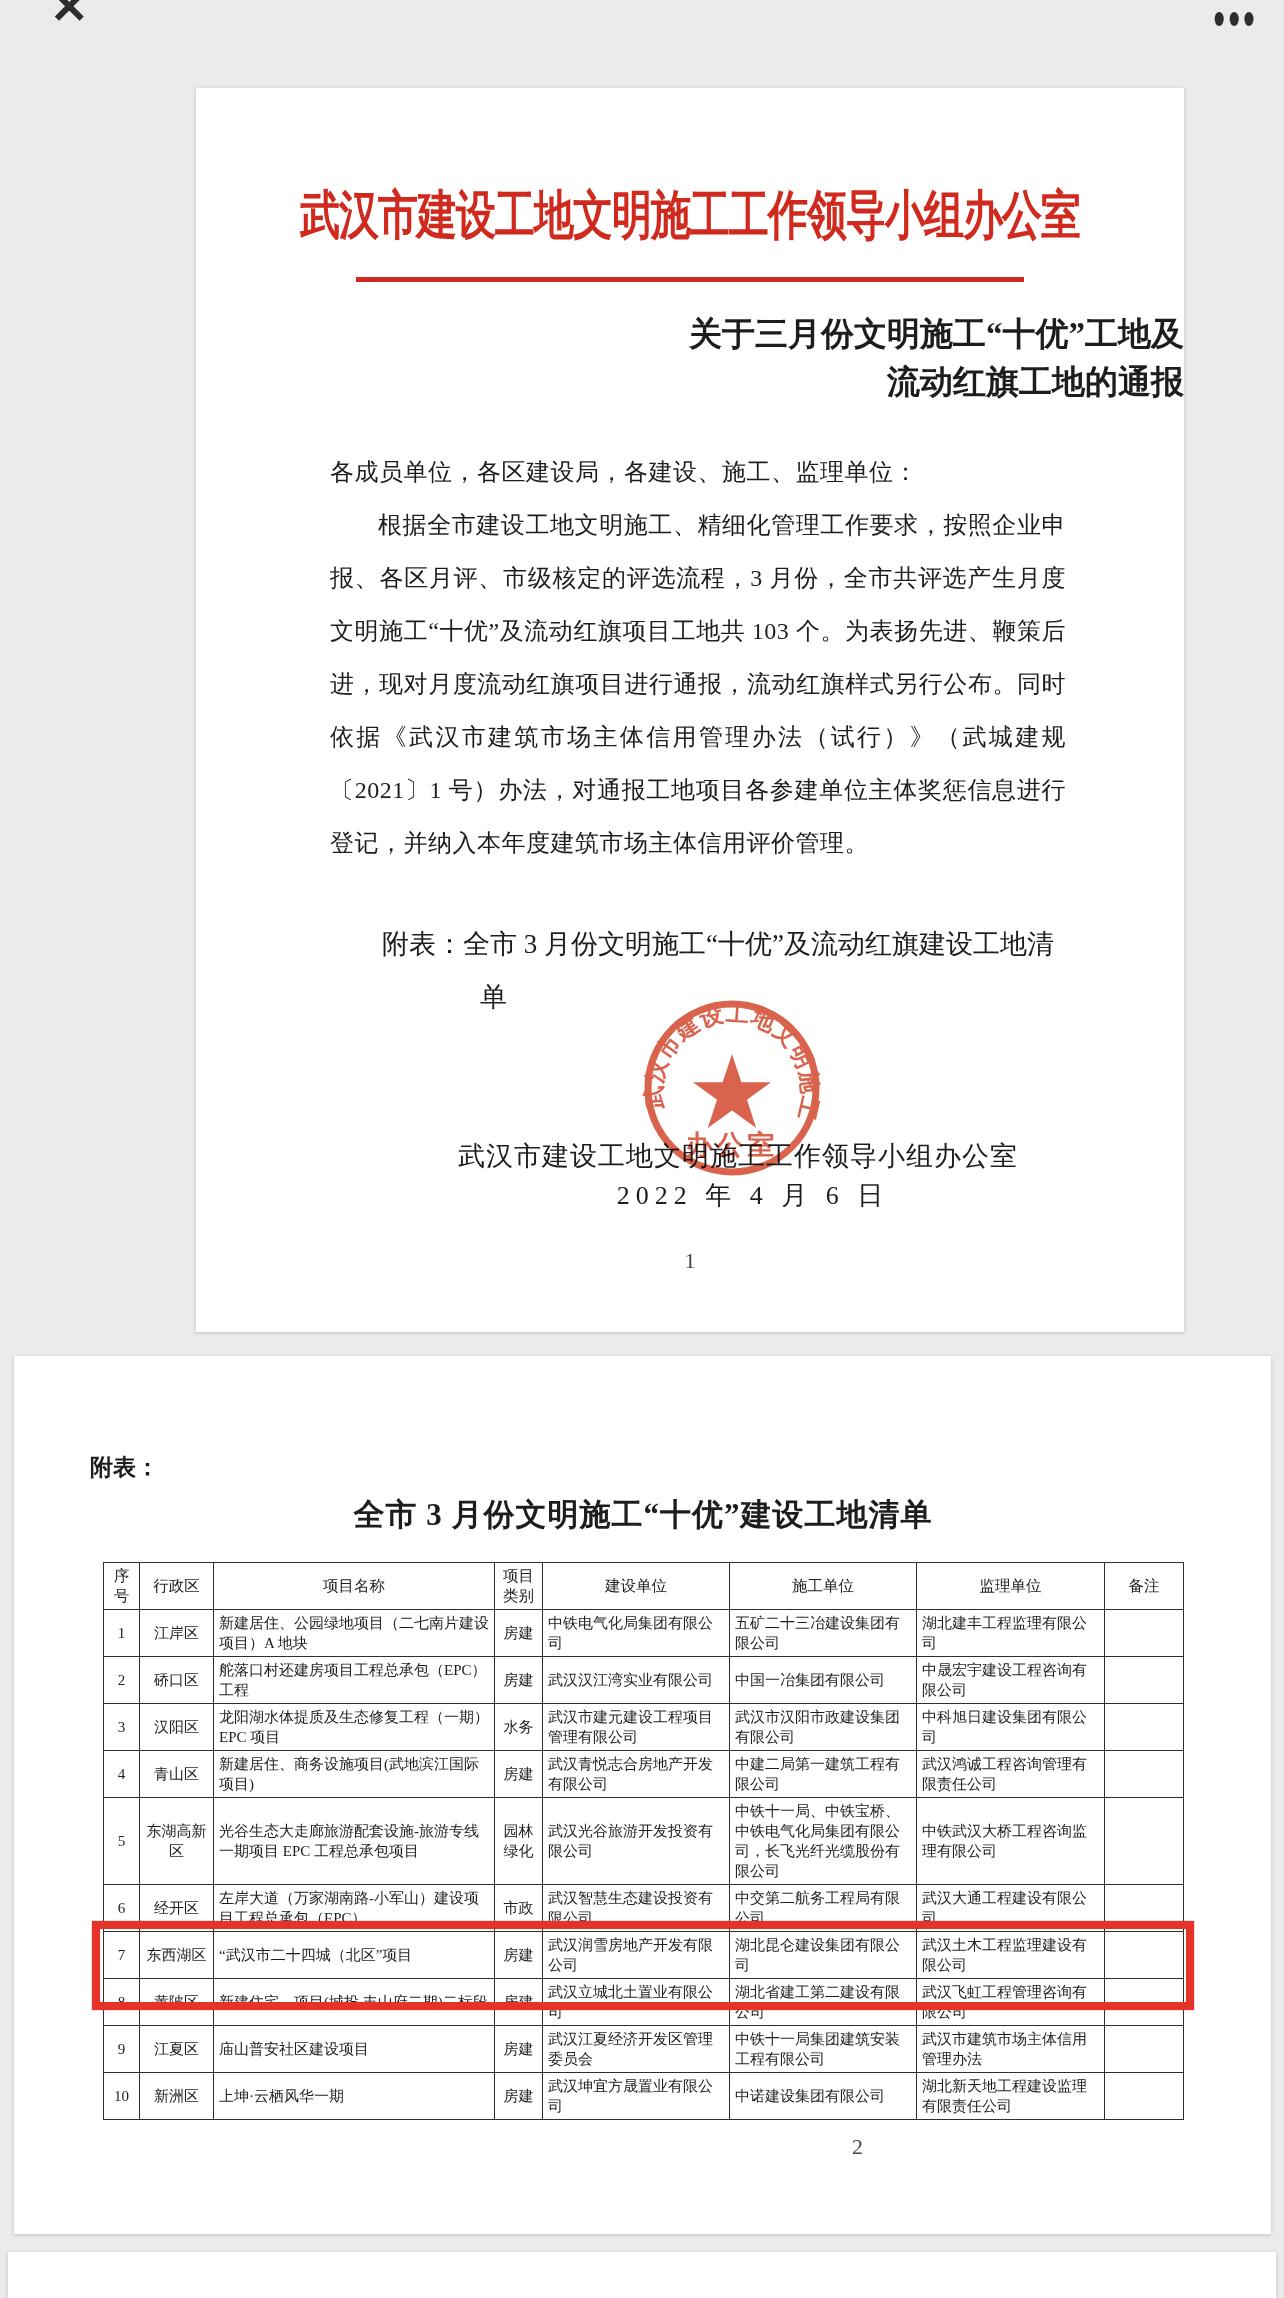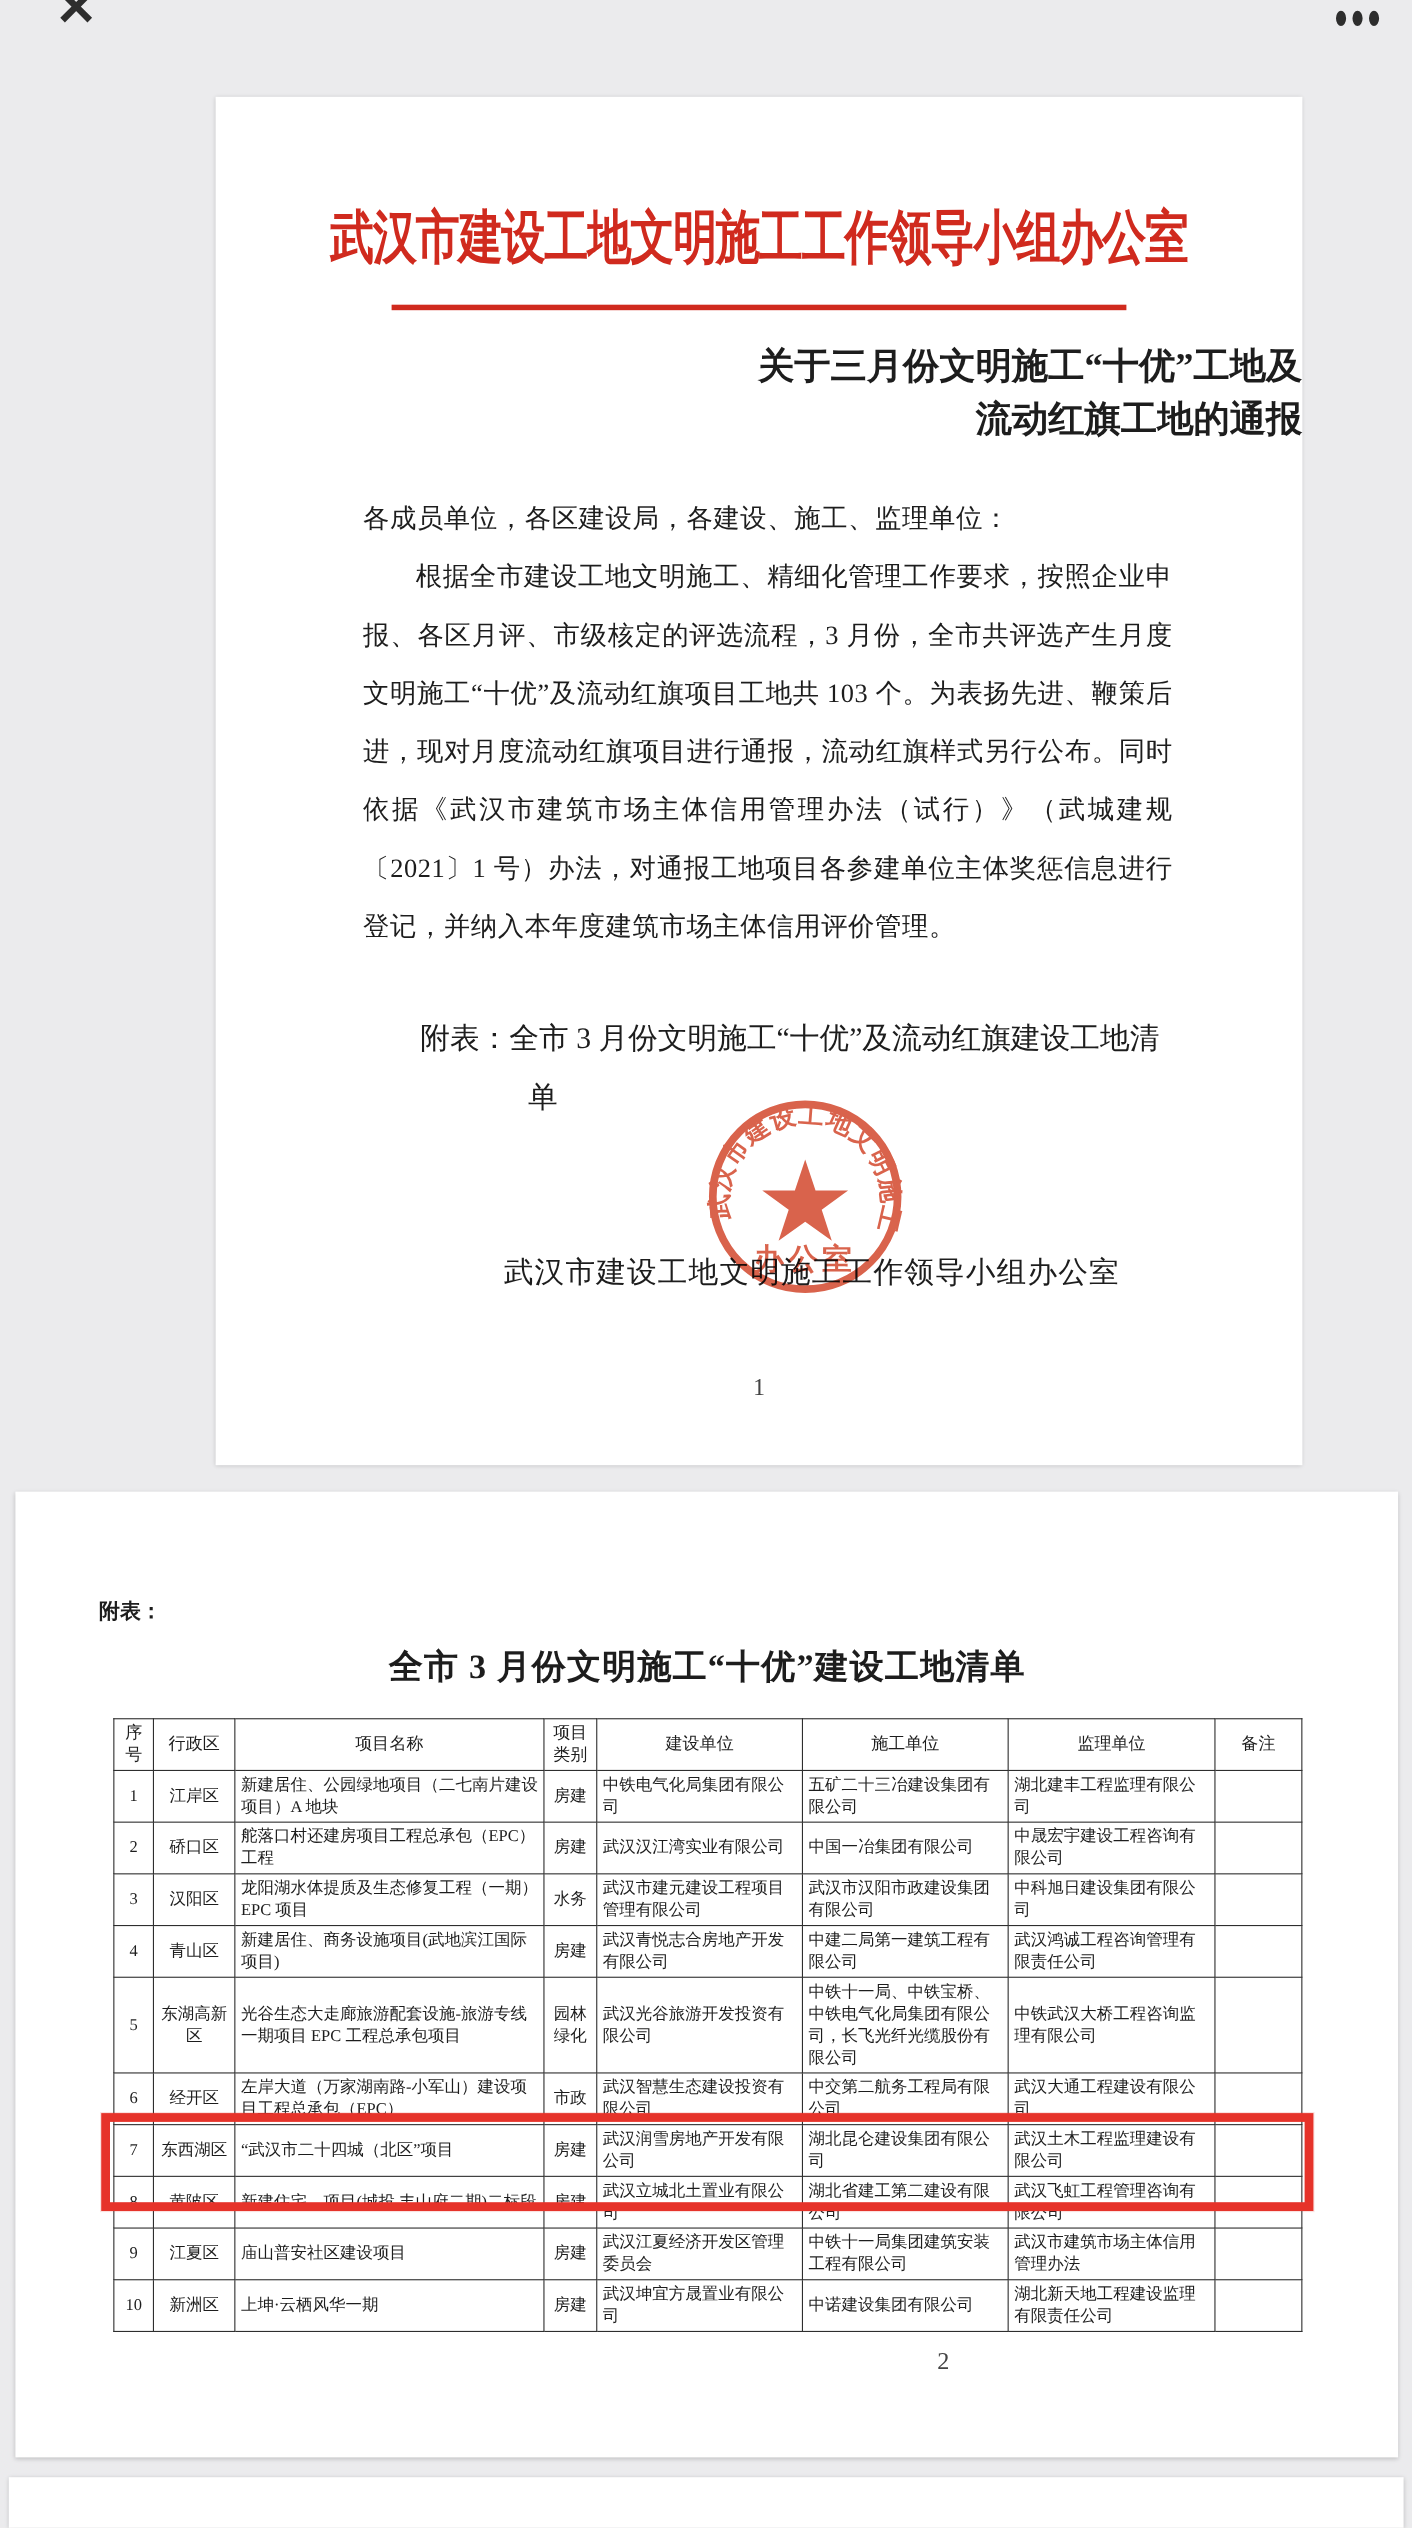--- a/index.html
+++ b/index.html
@@ -35,21 +35,21 @@
   .p1-sign { position:absolute; left:262px; top:1048px; width:560px; text-align:center;
              font-size:27px; line-height:40px; letter-spacing:1px; }
   .p1-date { font-size:26px; letter-spacing:6px; padding-left:30px; }
   .seal { position:absolute; left:444px; top:908px; width:184px; height:184px;
           mix-blend-mode:multiply; opacity:.92; }
   .pagenum { position:absolute; font-size:22px; color:#444; font-family:"Liberation Serif", serif; }
   #p1num { left:0; right:0; bottom:58px; text-align:center; }
   #p2num { left:838px; bottom:74px; }
 
   
-  .p2-attach-label { position:absolute; left:76px; top:96px; font-size:19px; font-weight:700; }
+  .p2-attach-label { position:absolute; left:76px; top:96px; font-size:23px; font-weight:700; }
   .p2-title { position:absolute; left:89px; top:138px; width:1080px; text-align:center;
               font-size:31px; font-weight:700; letter-spacing:1px; }
   .tbl-wrap { position:absolute; left:89px; top:206px; width:1080px; }
   table.grid { width:1080px; border-collapse:collapse; table-layout:fixed;
                font-size:15px; line-height:20px; }
   table.grid th, table.grid td { border:1.6px solid #2e2e2e; padding:3px 5px;
                vertical-align:middle; font-weight:400; overflow:hidden; }
   table.grid th { text-align:center; white-space:pre-line; font-size:15.5px; }
   td.c-no, td.c-district, td.c-category { text-align:center; }
   td.c-project, td.c-builder, td.c-contractor, td.c-supervisor { text-align:left; }
@@ -74,20 +74,21 @@
     <div>流动红旗工地的通报</div>
   </div>
   <div class="p1-body">
     <div class="p1-salutation">各成员单位，各区建设局，各建设、施工、监理单位：</div>
     <div class="p1-para">根据全市建设工地文明施工、精细化管理工作要求，按照企业申报、各区月评、市级核定的评选流程，3 月份，全市共评选产生月度文明施工“十优”及流动红旗项目工地共 103 个。为表扬先进、鞭策后进，现对月度流动红旗项目进行通报，流动红旗样式另行公布。同时依据《武汉市建筑市场主体信用管理办法（试行）》（武城建规〔2021〕1 号）办法，对通报工地项目各参建单位主体奖惩信息进行登记，并纳入本年度建筑市场主体信用评价管理。</div>
   </div>
   <div class="p1-attach">附表：全市 3 月份文明施工“十优”及流动红旗建设工地清单</div>
 
   <div class="p1-sign">
     <div>武汉市建设工地文明施工工作领导小组办公室</div>
+    <div class="p1-date">2022 年 4 月 6 日</div>
   </div>
 
   <svg class="seal" viewBox="0 0 184 184">
     <circle cx="92" cy="92" r="84" fill="none" stroke="#d6553c" stroke-width="7"></circle>
     <defs>
         <path id="sealArc" d="M 24 112 A 70 70 0 1 1 160 112"></path>
       </defs>
     <text fill="#d6553c" font-size="23" font-weight="700" letter-spacing="1">
       <textPath href="#sealArc" startOffset="0" id="seal-ring-text">武汉市建设工地文明施工工作领导小组</textPath>
     </text>

